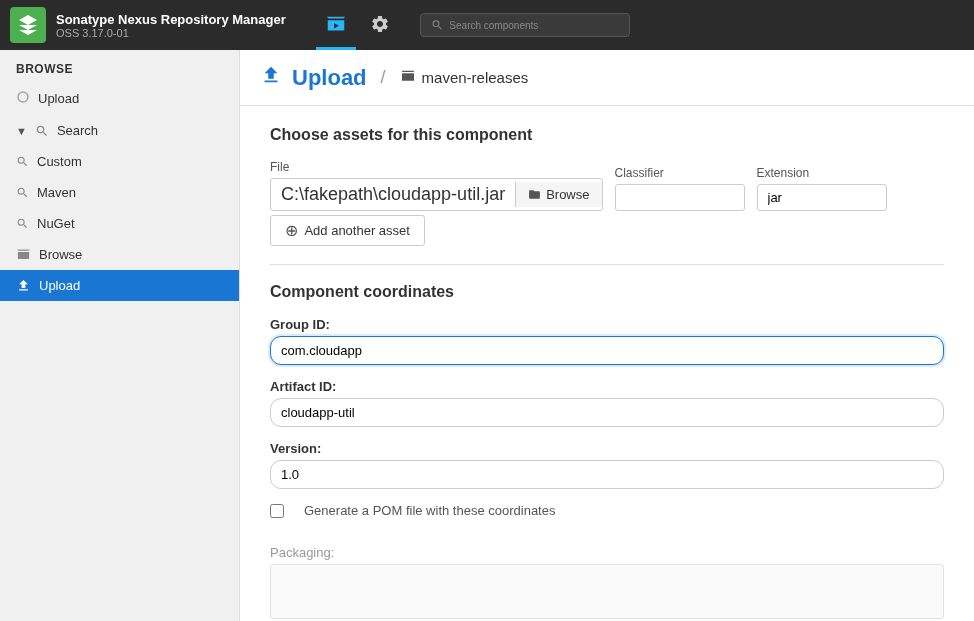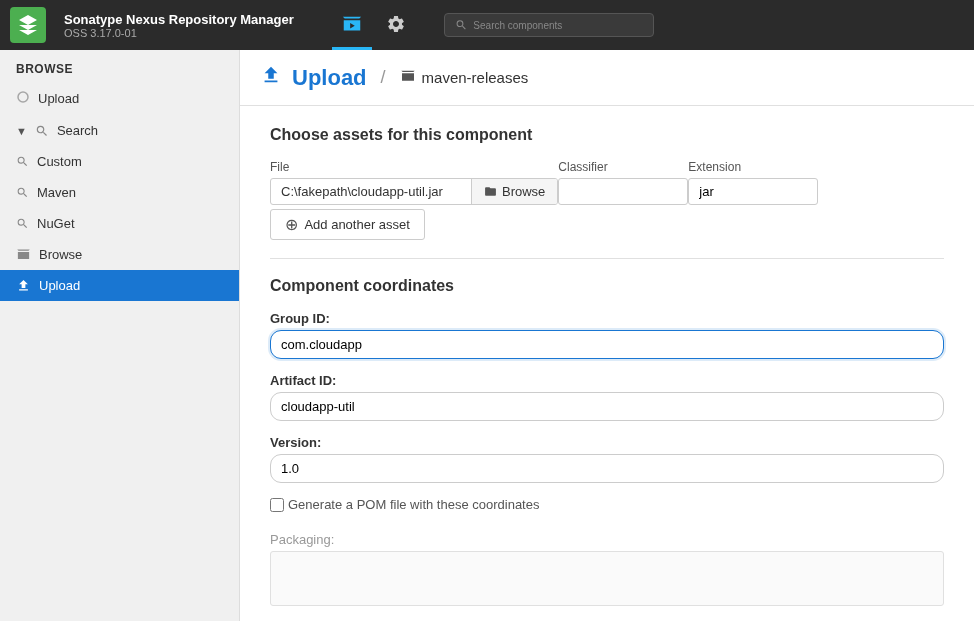--- a/index.html
+++ b/index.html
@@ -5,21 +5,21 @@
     * { box-sizing: border-box; margin: 0; padding: 0; }
     body { font-family: Arial, sans-serif; font-size: 13px; background: #f5f5f5; display: flex; flex-direction: column; height: 621px; width: 974px; overflow: hidden; }
 
     
     .top-bar {
       background: #2b2b2b;
       display: flex;
       align-items: center;
       height: 50px;
       padding: 0 10px;
-      gap: 18px;
+      gap: 10px;
       flex-shrink: 0;
     }
     .app-logo {
       background: #4caf50;
       width: 36px;
       height: 36px;
       border-radius: 4px;
       display: flex;
       align-items: center;
       justify-content: center;
@@ -194,20 +194,21 @@
     }
     .section-title {
       font-size: 16px;
       font-weight: 600;
       color: #333;
       margin-bottom: 16px;
     }
     .asset-row {
       display: flex;
       align-items: flex-end;
+      gap: 12px;
       margin-bottom: 0;
     }
     .field-group {
       display: flex;
       flex-direction: column;
       gap: 4px;
     }
     .field-label {
       font-size: 12px;
       color: #555;
@@ -216,21 +217,21 @@
     .file-input-row {
       display: flex;
       align-items: center;
       border: 1px solid #ccc;
       border-radius: 3px;
       overflow: hidden;
       background: #fff;
     }
     .file-path {
       padding: 5px 10px;
-      font-size: 13px;
+      font-size: 18px;
       color: #333;
       flex: 1;
       min-width: 200px;
       white-space: nowrap;
       overflow: hidden;
     }
     .browse-btn {
       background: #f5f5f5;
       border: none;
       border-left: 1px solid #ccc;
@@ -288,22 +289,22 @@
       background: #fff;
     }
     .form-field input.active-field {
       border-color: #1976d2;
       box-shadow: 0 0 0 2px rgba(25,118,210,0.15);
     }
 
     .checkbox-row {
       display: flex;
       align-items: center;
-      gap: 4px;
-      margin-bottom: 20px;
+      gap: 20px;
+      margin-bottom: 27px;
     }
     .checkbox-row input[type="checkbox"] {
       width: 14px;
       height: 14px;
     }
     .checkbox-row label {
       font-size: 13px;
       color: #555;
     }
 

